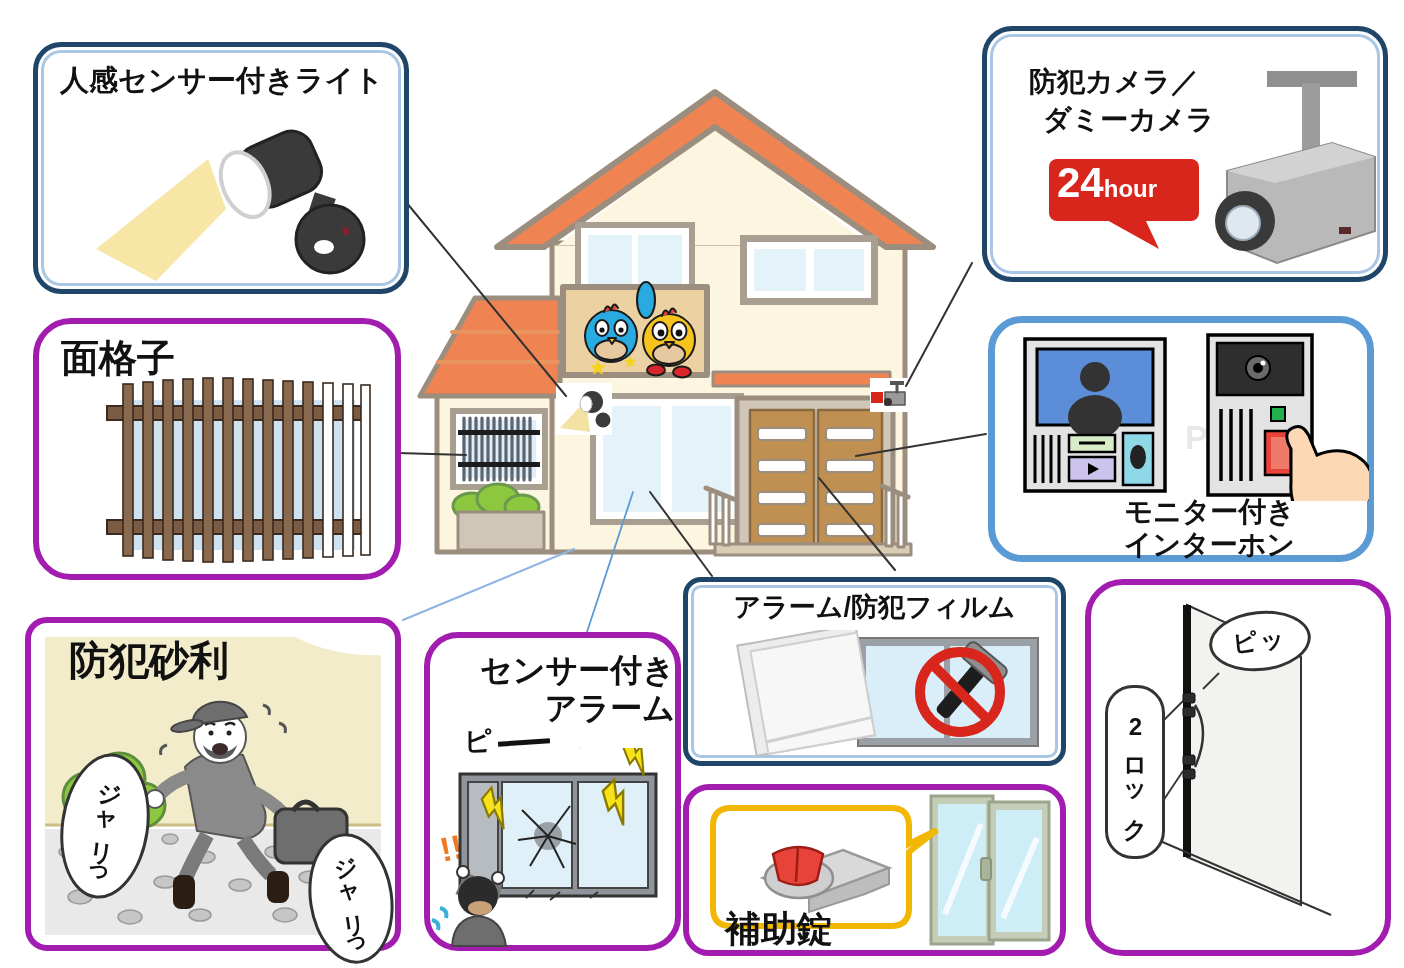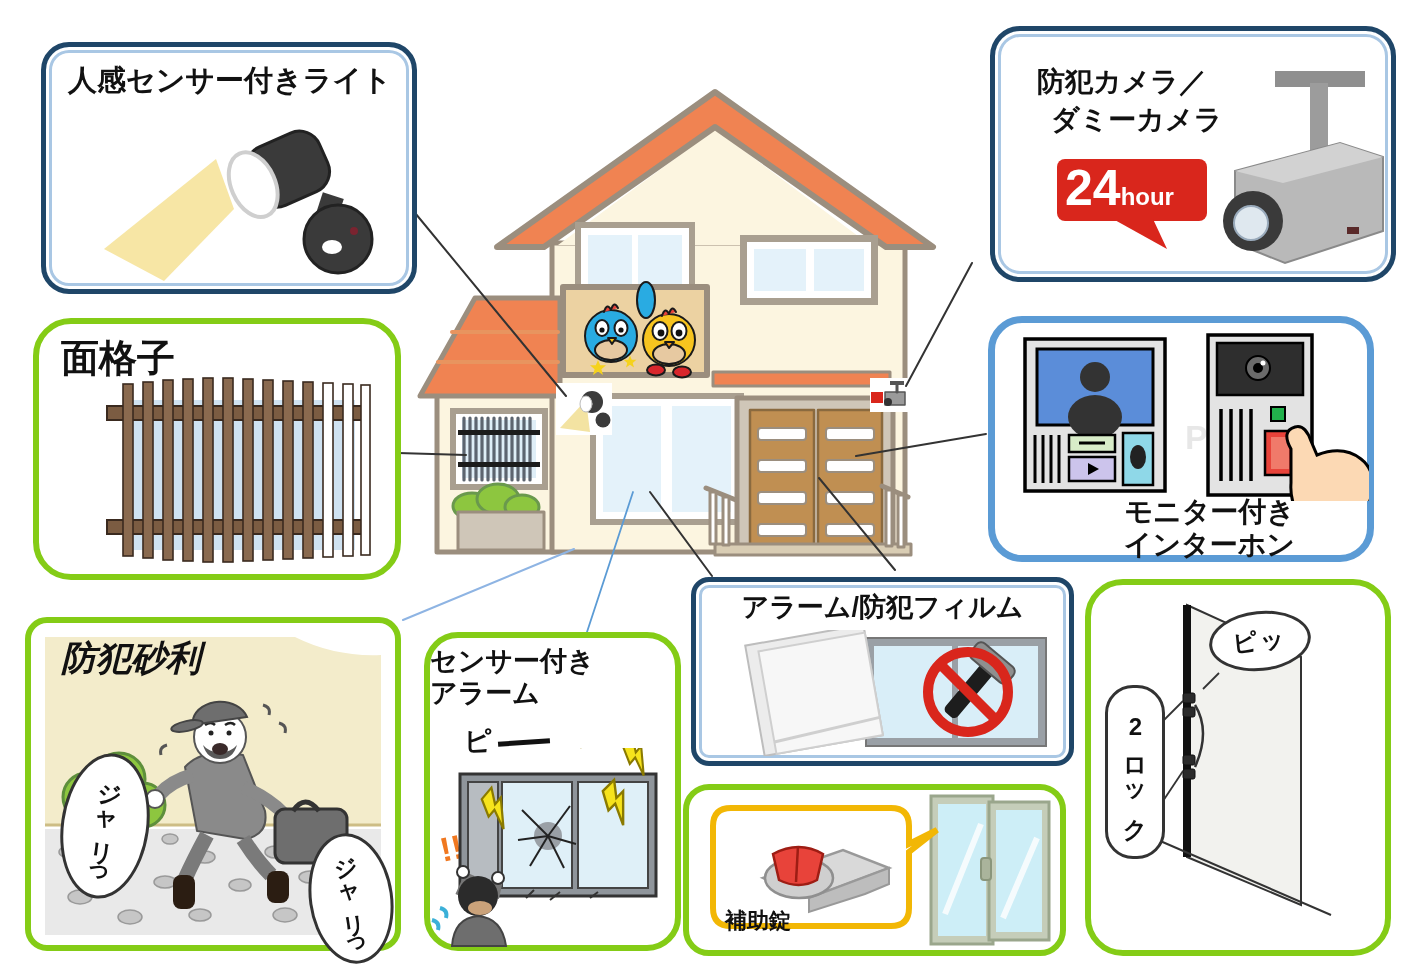--- a/index.html
+++ b/index.html
@@ -1,21 +1,21 @@
 <!DOCTYPE html>
 <html><head>
 <meta charset="utf-8">
 <style>
   html,body{margin:0;padding:0;background:#fff;}
   .stage{position:relative;width:1404px;height:968px;background:#fff;overflow:hidden;
          font-family:"Liberation Sans",sans-serif;}
   .layer{position:absolute;left:0;top:0;pointer-events:none;}
   .box{position:absolute;background:#fff;box-sizing:border-box;}
-  .navy{border:5px solid #1f4668;box-shadow:inset 0 0 0 3px #fff, inset 0 0 0 6px #a9c7e4;margin-left:8px;}
-  .blue{border:6px solid #84cc16;}
+  .navy{border:5px solid #1f4668;box-shadow:inset 0 0 0 3px #fff, inset 0 0 0 6px #a9c7e4;}
+  .blue{border:6px solid #a21caf;}
   .lblue{border:7px solid #5b9bd5;}
   .jp{font-weight:bold;color:#111;line-height:1.18;}
   .abs{position:absolute;}
   .bubble{position:absolute;background:#fff;border:3px solid #333;display:flex;
           align-items:center;justify-content:center;font-weight:bold;color:#111;}
   .vtext{writing-mode:vertical-rl;text-orientation:upright;letter-spacing:2px;}
   .watermark{position:absolute;color:rgba(120,120,120,.18);font-weight:bold;}
   .dash{display:inline-block;width:52px;height:0;border-top:5px solid #111;
         vertical-align:middle;margin-left:6px;transform:rotate(-4deg);}
 </style>
@@ -209,21 +209,21 @@
       <circle cx="258" cy="190" r="30" fill="#3a3a3a"></circle>
       <circle cx="256" cy="192" r="17" fill="#dfe8ef" stroke="#9ab" stroke-width="2"></circle>
       <rect x="352" y="196" width="12" height="7" fill="#5a2a2a"></rect>
 
       <g>
         <rect x="62" y="128" width="150" height="62" rx="8" fill="#d9261c"></rect>
         <polygon points="118,188 158,188 172,218" fill="#d9261c"></polygon>
       </g>
     </svg>
     <div class="abs" style="left:70px;top:128px;width:140px;color:#fff;font-weight:bold;">
-      <span style="font-size:50px;">24</span><span style="font-size:24px;text-align:right;">hour</span>
+      <span style="font-size:42px;">24</span><span style="font-size:24px;text-align:right;">hour</span>
     </div>
   </div>
 
   <div class="box blue" style="left:33px;top:318px;width:368px;height:262px;border-radius:38px;">
     <div class="jp abs" style="left:22px;top:12px;font-size:38px;">面格子</div>
     <svg class="abs" style="left:6px;top:46px;" width="346" height="200" viewBox="0 0 346 200">
       <rect x="80" y="30" width="230" height="150" fill="#cfe2f1"></rect>
       <rect x="62" y="36" width="262" height="14" fill="#7b5c42" stroke="#3a2a1f" stroke-width="2"></rect>
       <rect x="62" y="150" width="262" height="14" fill="#7b5c42" stroke="#3a2a1f" stroke-width="2"></rect>
       <g fill="#8a6a4f" stroke="#3a2a1f" stroke-width="1.6">
@@ -340,31 +340,31 @@
         <path d="M208,160 q24,10 40,26" stroke="#8a8a8a" stroke-width="13" fill="none"></path>
         <rect x="240" y="182" width="72" height="54" rx="10" fill="#6e6e6e" stroke="#333" stroke-width="3"></rect>
         <path d="M258,184 q12,-18 26,0" stroke="#333" stroke-width="5" fill="none"></path>
         <path d="M172,208 q-14,26 -22,44" stroke="#7a7a7a" stroke-width="15" fill="none"></path>
         <path d="M208,212 q14,22 28,36" stroke="#7a7a7a" stroke-width="15" fill="none"></path>
         <rect x="138" y="248" width="22" height="34" rx="8" fill="#2b1d12"></rect>
         <rect x="232" y="244" width="22" height="32" rx="8" fill="#2b1d12"></rect>
         <path d="M228,78 q8,2 6,10 M244,96 q8,2 6,10 M132,118 q-8,2 -6,10" stroke="#555" stroke-width="3" fill="none"></path>
       </g>
     </svg>
-    <div class="jp abs" style="left:30px;top:14px;font-size:35px;font-style:italic;">防犯砂利</div>
+    <div class="jp abs" style="left:38px;top:14px;font-size:40px;">防犯砂利</div>
     <div class="bubble" style="left:30px;top:130px;width:82px;height:140px;border-radius:50%;transform:rotate(8deg);">
       <span class="vtext" style="font-size:24px;">ジャリっ</span>
     </div>
     <div class="bubble" style="left:278px;top:210px;width:78px;height:125px;border-radius:50%;transform:rotate(-8deg);">
       <span class="vtext" style="font-size:23px;">ジャリっ</span>
     </div>
   </div>
 
   <div class="box blue" style="left:424px;top:632px;width:257px;height:319px;border-radius:34px;">
-    <div class="jp abs" style="left:0;top:8px;width:100%;text-align:left;font-size:27px;">
+    <div class="jp abs" style="left:0;top:14px;width:100%;text-align:right;font-size:32px;">
       <div>センサー付き</div>
       <div>アラーム</div>
     </div>
     <div class="jp abs" style="left:34px;top:88px;font-size:27px;">
       <span>ピ</span><span class="dash"></span>
     </div>
     <div class="jp abs" style="left:10px;top:190px;font-size:34px;color:#f07820;transform:rotate(-12deg);">!!</div>
     <svg class="abs" style="left:0px;top:110px;" width="247" height="200" viewBox="0 0 247 200">
       <g>
         <rect x="30" y="26" width="196" height="122" fill="#8f959b" stroke="#333" stroke-width="3"></rect>
@@ -440,21 +440,21 @@
         <path d="M38,14 h160 q18,0 18,18 v18 l28,-14 -28,22 v56 q0,18 -18,18 h-160 q-18,0 -18,-18 v-82 q0,-18 18,-18 z" fill="#fff" stroke="#f2b705" stroke-width="6"></path>
       </g>
       <g>
         <polygon points="70,84 150,56 196,74 116,104" fill="#d9d9d9" stroke="#999" stroke-width="2.5"></polygon>
         <polygon points="196,74 196,90 172,100 116,118 116,104" fill="#bdbdbd" stroke="#999" stroke-width="2"></polygon>
         <ellipse cx="106" cy="84" rx="34" ry="20" fill="#cfcfcf" stroke="#8f8f8f" stroke-width="2.5"></ellipse>
         <path d="M80,60 q26,-14 50,0 l-6,26 q-18,10 -38,0 z" fill="#e8433a" stroke="#9e1d14" stroke-width="2.5"></path>
         <line x1="105" y1="52" x2="103" y2="88" stroke="#9e1d14" stroke-width="2.5"></line>
       </g>
     </svg>
-    <div class="jp abs" style="left:36px;top:118px;font-size:22px;">補助錠</div>
+    <div class="jp abs" style="left:36px;top:118px;font-size:36px;">補助錠</div>
   </div>
 
   <div class="box blue" style="left:1085px;top:579px;width:306px;height:377px;border-radius:38px;">
     <svg class="abs" style="left:0px;top:0px;" width="292" height="363" viewBox="0 0 292 363">
       <g>
         <polygon points="96,20 210,72 210,320 96,272" fill="#f2f2ee" stroke="#333" stroke-width="2"></polygon>
         <line x1="96" y1="20" x2="96" y2="272" stroke="#111" stroke-width="8"></line>
         <line x1="60" y1="252" x2="240" y2="330" stroke="#333" stroke-width="2"></line>
         <g fill="#2b2b2b" stroke="#111">
           <rect x="92" y="108" width="12" height="10" rx="2"></rect>

